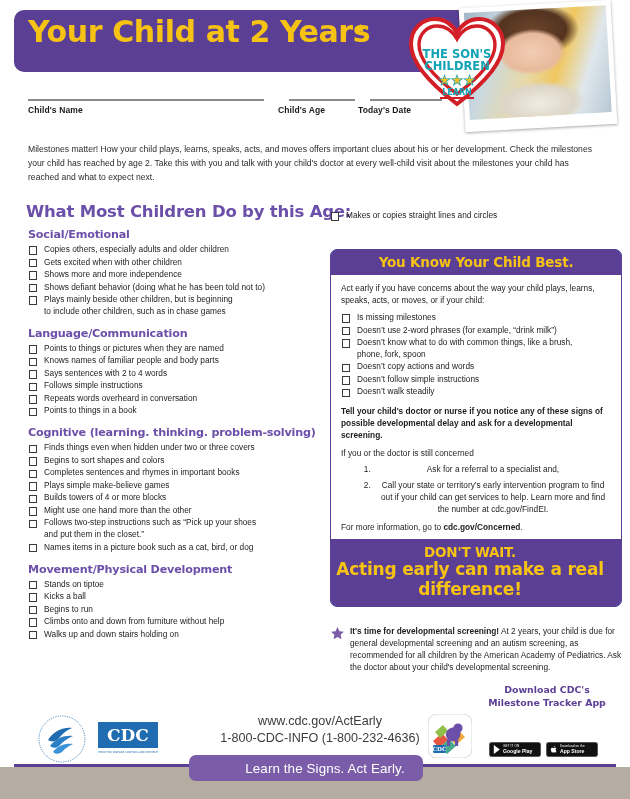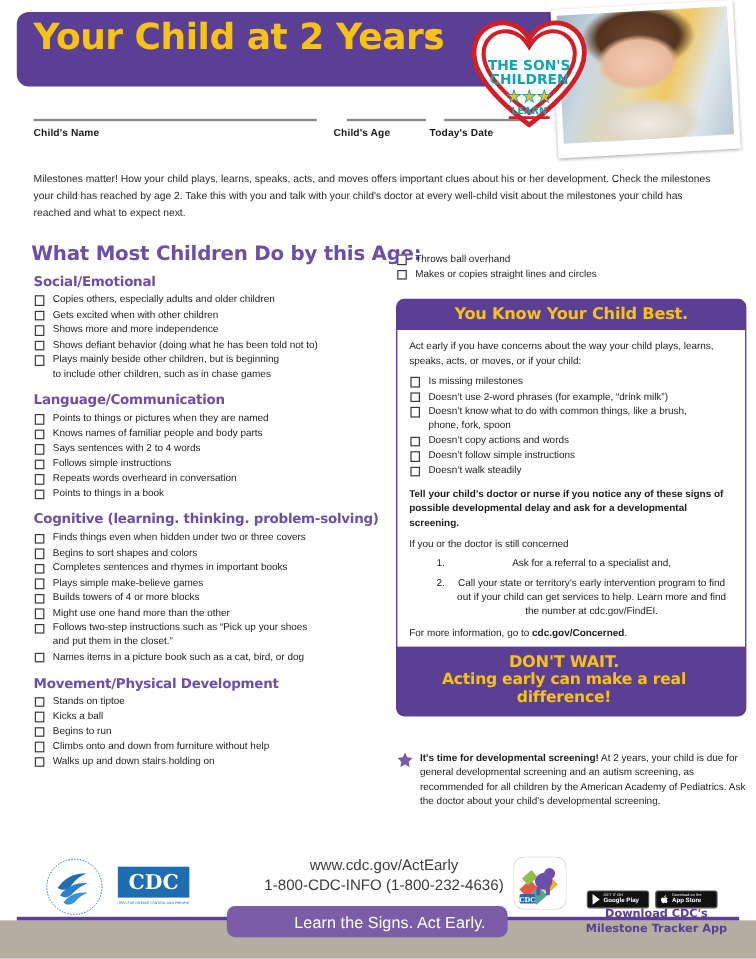--- a/index.html
+++ b/index.html
@@ -52,21 +52,21 @@
     background:
       radial-gradient(ellipse 34% 30% at 46% 40%, #f2cdb4 0%, #e8b99c 58%, rgba(232,185,156,0) 72%),
       radial-gradient(ellipse 44% 34% at 47% 20%, #6b452c 0%, #53331f 55%, rgba(83,51,31,0) 76%),
       radial-gradient(ellipse 40% 26% at 50% 88%, #f0ece3 0%, #ddd6c8 60%, rgba(221,214,200,0) 80%),
       linear-gradient(110deg, #9fb6c4 0%, #c9d8e0 22%, #e8d9a8 46%, #f0c75f 62%, #dfe7ec 80%, #b7c8d4 100%);
     background-repeat: no-repeat;
   }
 
   
   .logo {
-    position: absolute; left: 392px; top: 14px;
+    position: absolute; left: 408px; top: 14px;
     width: 98px; height: 94px; z-index: 4;
   }
 
   
   .field-line { position: absolute; height: 2px; background: #8b8b8b; }
   .field-label {
     position: absolute;
     font-size: 8.5px; font-weight: bold; color: #1a1a1a;
     font-family: "Liberation Sans", sans-serif;
     letter-spacing: 0.1px;
@@ -112,21 +112,21 @@
   ul.checks li.cont::before { display: none; }
   ul.checks li.cont { margin-top: -0.6px; }
 
   
   .col-right-top { position: absolute; left: 330px; top: 210px; width: 292px; }
   .card {
     position: absolute; left: 330px; top: 249px;
     width: 292px;
     border: 1.4px solid #5b3f95;
     border-radius: 7px;
-    background: #404040;
+    background: #3b82f6;
     overflow: hidden;
   }
   .card-head {
     background: #5b3f95;
     text-align: center;
     padding: 4px 0 5px 0;
     font-family: "DejaVu Sans", sans-serif;
     font-weight: bold; font-size: 13.5px;
     color: #f6c213;
     letter-spacing: -0.2px;
@@ -141,21 +141,21 @@
   ol.steps { margin: 4px 0 0 32px; font-size: 8.3px; line-height: 12px; color: #1d1d1d; text-align: center; }
   ol.steps li { margin-bottom: 4px; padding-left: 2px; }
   .card-foot {
     background: #5b3f95;
     text-align: center;
     padding: 5px 12px 7px 0;
     font-family: "DejaVu Sans", sans-serif;
     color: #f6c213;
   }
   .foot-l1 { font-weight: bold; font-size: 13.5px; letter-spacing: -0.2px; }
-  .foot-l2 { font-weight: bold; font-size: 13px; letter-spacing: -0.2px; margin-top: -1px; }
+  .foot-l2 { font-weight: bold; font-size: 17px; letter-spacing: -0.2px; margin-top: -1px; }
 
   
   .screen-note {
     position: absolute; left: 330px; top: 626px; width: 292px;
     padding-left: 20px;
     font-size: 8.3px; line-height: 11.9px; color: #1d1d1d;
   }
   .screen-note .hd { font-weight: bold; }
   .star-icon { position: absolute; left: 0px; top: 0px; width: 15px; height: 15px; }
 
@@ -183,21 +183,21 @@
     text-align: center; color: #3c3c3c;
   }
   .contact .l1 { font-size: 12.6px; line-height: 17px; }
   .contact .l2 { font-size: 12.6px; line-height: 17px; }
 
   .hhs-logo { position: absolute; left: 34px; top: 714px; width: 56px; height: 50px; }
   .cdc-logo { position: absolute; left: 98px; top: 722px; width: 60px; height: 34px; }
 
   .app-icon { position: absolute; left: 428px; top: 714px; width: 44px; height: 44px; }
   .app-text {
-    position: absolute; left: 477px; top: 756px; width: 140px;
+    position: absolute; left: 477px; top: 684px; width: 140px;
     text-align: center;
     font-family: "DejaVu Sans", sans-serif;
     font-weight: bold; color: #5b3f95;
     font-size: 9.4px; line-height: 12.5px;
   }
   .badges { position: absolute; left: 489px; top: 742px; display: flex; gap: 5px; }
   .badge {
     width: 52px; height: 15px; background: #111; border-radius: 2.5px;
     display: flex; align-items: center; gap: 2px; padding: 0 3px;
     color: #fff; border: 0.5px solid #555;
@@ -293,21 +293,20 @@
         <li>Kicks a ball</li>
         <li>Begins to run</li>
         <li>Climbs onto and down from furniture without help</li>
         <li>Walks up and down stairs holding on</li>
       </ul>
     </div>
   </div>
 
   <div class="col-right-top">
     <ul class="checks">
-      <li>Throws ball overhand</li>
       <li>Makes or copies straight lines and circles</li>
     </ul>
   </div>
 
   <div class="card">
     <div class="card-head">You Know Your Child Best.</div>
     <div class="card-body">
       <p>Act early if you have concerns about the way your child plays, learns, speaks, acts, or moves, or if your child:</p>
       <ul class="checks" style="margin-top:6px;">
         <li>Is missing milestones</li>

